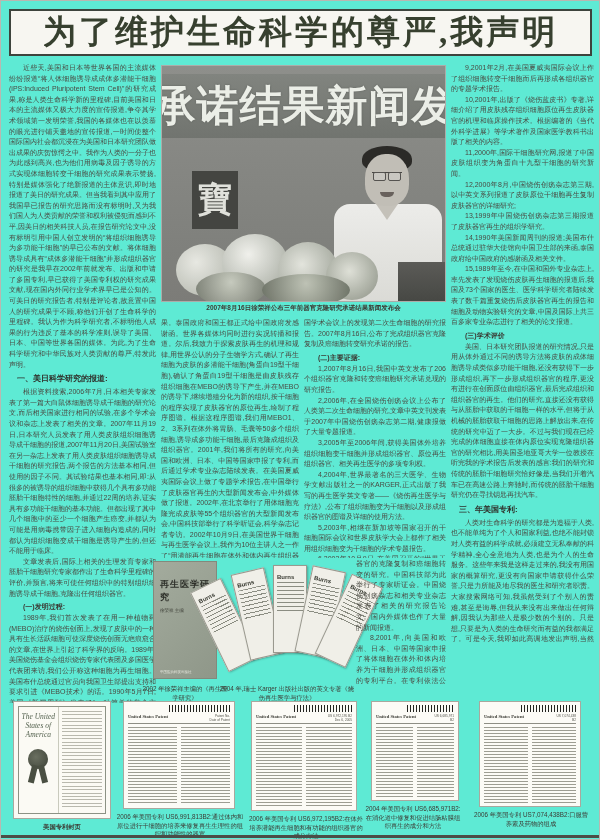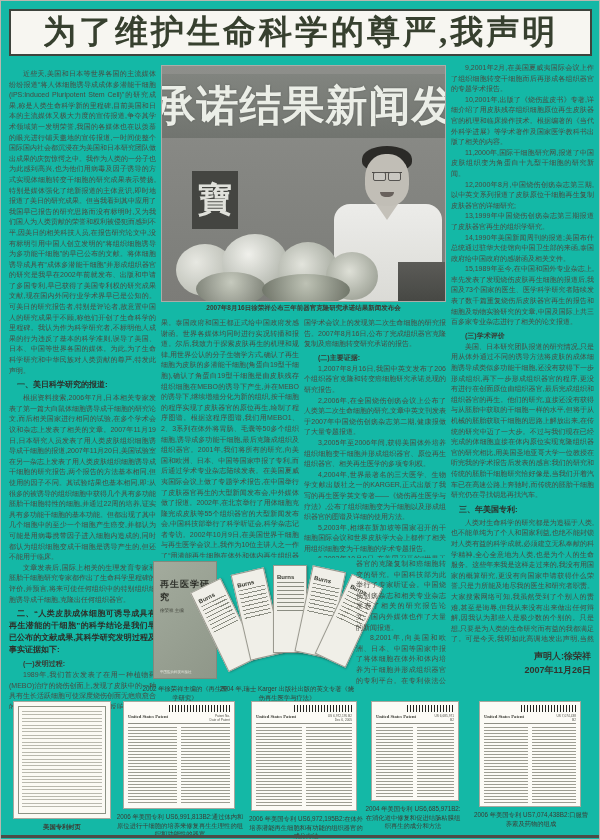--- a/index.html
+++ b/index.html
@@ -1,39 +1,39 @@
 <!DOCTYPE html>
 <html><head>
 <meta charset="utf-8">
 <style>
   * { margin:0; padding:0; box-sizing:border-box; }
   html,body { background:#d8d6d0; }
   .page {
     position:relative; width:600px; height:840px; margin:0 auto;
-    background:#14b8a6; overflow:hidden; border:1px solid #b9b7b0;
+    background:#5eead4; overflow:hidden; border:1px solid #b9b7b0;
     font-family:"Liberation Sans", sans-serif; color:#45453e;
   }
   .headline-box {
     position:absolute; left:8px; top:8px; width:583px; height:47px;
     border:2px solid #3e443d; background:#f7f6f1;
     display:flex; align-items:center; justify-content:center;
   }
   .headline {
     font-family:"Liberation Serif", serif; font-weight:bold;
     font-size:33px; letter-spacing:3px; color:#37402f; white-space:nowrap;
   }
   .col { position:absolute; overflow:hidden; text-align:justify; }
   .col p { font-size:7px; line-height:10.6px; text-indent:2em; color:#4a4a42; }
   .col p.noindent { text-indent:0; }
   .col .h-sec {
     font-size:8px; font-weight:bold; color:#2e2e28; text-indent:1em;
     line-height:12px; margin:3px 0 2px 0;
   }
   .col .h-sub { font-size:7px; font-weight:bold; text-indent:2em; line-height:11px; margin:2px 0 1px 0; color:#3a3a33;}
-  .left-col  { left:8px;  top:68px;  width:147px; height:640px; }
+  .left-col  { left:8px;  top:62px;  width:147px; height:640px; }
   .mid-left  { left:160px; top:317px; width:138px; height:240px; }
   .mid-right { left:303px; top:317px; width:142px; height:240px; }
   .wrap-col  { left:355px; top:558px; width:90px;  height:128px; }
   .right-col { left:450px; top:62px;  width:143px; height:580px; }
 
   
   .photo {
     position:absolute; left:160px; top:64px; width:285px; height:237px;
     background:linear-gradient(#8e9087 0%, #85877d 45%, #7b7d73 100%);
     overflow:hidden; filter:grayscale(0.55) contrast(0.98);
@@ -149,21 +149,20 @@
 
   <div class="headline-box">
     <div class="headline">为了维护生命科学的尊严,我声明</div>
   </div>
 
   <div class="col left-col">
     <p>近些天,美国和日本等世界各国的主流媒体纷纷报道“将人体细胞诱导成成体多潜能干细胞(iPS:Induced Pluripotent Stem Cell)”的研究成果,称是人类生命科学新的里程碑,目前美国和日本的主流媒体又极大力度的宣传报道,争夺其学术领域第一发明荣誉,我国的各媒体也在以羡慕的眼光进行铺天盖地的宣传报道,一时间使整个国际国内社会都沉浸在为美国和日本研究团队做出成果的庆贺惊愕之中。我作为人类的一分子也为此感到高兴,也为他们用病毒及因子诱导的方式实现体细胞转变干细胞的研究成果表示赞扬,特别是媒体强化了绝新报道的主体意识,即时地报道了美日的研究成果。但当我看到其中应用了我国早已报告的研究思路而没有标明时,又为我们国人为人类贡献的荣誉和权利被侵犯而感到不平,因美日的相关科技人员,在报告研究论文中,没有标明引用中国人创立发明的“将组织细胞诱导为多功能干细胞”的早已公布的文献。将体细胞诱导成具有“成体多潜能干细胞”并形成组织器官的研究是我早在2002年前就发布、出版和申请了多国专利,早已获得了美国专利权的研究成果文献,现在国内外同行业学术界早已是公知的。可美日的研究报告者,特别是评论者,故意置中国人的研究成果于不顾,称他们开创了生命科学的里程碑。我认为作为科学研究者,不标明他人成果的行为违反了基本的科学准则,误导了美国、日本、中国等世界各国的媒体。为此,为了生命科学研究和中华民族对人类贡献的尊严,特发此声明。</p>
     <div class="h-sec">一、美日科学研究的报道:</div>
     <p>根据资料搜索,2006年7月,日本相关专家发表了第一篇大白鼠体细胞诱导成干细胞的研究论文,而后相关国家进行相同的试验,在多个学术会议和杂志上发表了相关的文章。2007年11月19日,日本研究人员发表了用人类皮肤组织细胞诱导成干细胞的报道,2007年11月20日,美国试验室在另一杂志上发表了用人类皮肤组织细胞诱导成干细胞的研究报告,两个报告的方法基本相同,但使用的因子不同。其试验结果也基本相同,即:从很多的被诱导的组织细胞中获得几个具有多功能胚胎干细胞特性的细胞,并通过22周的培养,证实具有多功能干细胞的基本功能。但都出现了其中几个细胞中的至少一个细胞产生癌变,并都认为可能是用病毒携带因子进入细胞内造成的,同时都认为组织细胞变成干细胞是诱导产生的,但还不能用于临床。</p>
     <p>文章发表后,国际上相关的生理发育专家和胚胎干细胞研究专家都作出了生命科学里程碑的评价,并预言,将来可使任何组织中的特别组织细胞诱导成干细胞,克隆出任何组织器官。</p>
-    <div class="h-sec">二、“人类皮肤成体细胞可诱导成具有再生潜能的干细胞”的科学结论是我们早已公布的文献成果,其科学研究发明过程及事实证据如下:</div>
     <div class="h-sub">(一)发明过程:</div>
     <p>1989年,我们首次发表了在用一种植物药(MEBO)治疗的烧伤创面上,发现了皮肤中的一种具有生长活跃细胞可使深度烧伤创面无疤痕愈合的文章,在世界上引起了科学界的反响。1989年,美国烧伤基金会组织烧伤专家代表团及多国医学代表团来访,我们公开称这种细胞为再生细胞。美国布什总统通过官员向我国卫生部提出支持和要求引进《MEBO技术》的话。1990年5月7日,美国《新闻周刊》发表了“一种简单的救命方法”副题为:中国的烧伤治疗能改变世界的烧伤治疗思路吗?。1990年10月,泰国政府根据美国新闻周刊的报道,向中国政府发出照会,邀请我帮助救治被火烧伤的病人,在</p>
   </div>
 
   <div class="photo">
     <div class="banner">
       <span>究承诺结果新闻发布</span>
     </div>
     <div class="mebo-sign">
       <span>寶</span>
@@ -244,27 +243,27 @@
     <p>12,2000年8月,中国烧伤创疡杂志第三期,以中英文系列报道了皮肤原位干细胞再生复制皮肤器官的详细研究;</p>
     <p>13,1999年中国烧伤创疡杂志第三期报道了皮肤器官再生的组织学研究。</p>
     <p>14,1990年美国新闻周刊的报道;美国布什总统通过驻华大使馆向中国卫生部的来函,泰国政府给中国政府的感谢函及相关文件。</p>
     <p>15,1989年至今,在中国和国外专业杂志上,率先发表了发现烧伤皮肤再生细胞的报道后,我国及73个国家的医生、医学科学研究者陆续发表了数千篇重复烧伤后皮肤器官再生的报告和细胞及动物实验研究的文章,中国及国际上共三百多家专业杂志进行了相关的论文报道。</p>
     <div class="h-sub">(三)学术评价</div>
     <p>美国、日本研究团队报道的研究情况,只是用从体外通过不同的诱导方法将皮肤的成体细胞诱导成类似多功能干细胞,还没有获得下一步形成组织,再下一步形成组织器官的程序,更没有进行在创面原位由组织器官,最后完成组织和组织器官的再生。他们的研究,直接还没有获得与从胚胎中获取的干细胞一样的水平,但将于从机械的胚胎获取干细胞的思路上解放出来,在传统的研究中迈了一大步。不过与我们现在已经完成的体细胞直接在体内原位实现克隆组织器官的研究相比,用美国圣地亚哥大学一位教授在听完我的学术报告后发表的感言:我们的研究和传统的胚胎干细胞研究恰好像是,当我们开着汽车已在高速公路上奔驰时,而传统的胚胎干细胞研究仍在寻找钥匙再找汽车。</p>
     <div class="h-sec">三、年美国专利:</div>
     <p>人类对生命科学的研究都是为造福于人类,也不能单纯为了个人和国家利益,也绝不能封锁对人类有益的科学成就,必须建立无私奉献的科学精神,全心全意地为人类,也是为个人的生命服务。这些年来我是这样走过来的,我没有用国家的概算研究,更没有向国家申请获得什么荣誉,只是力所能及地尽我的医生和研究者职责。大家搜索网络可知,我虽然受到了个别人的责难,甚至是诲辱,但我从来没有出来做出任何辩解,因我认为那些人是极少数的个别的。只是想,只要是为人类的生命研究而有益的我都满足了。可是今天,我即如此高调地发出声明,当然不是为了个人的荣誉和利益,而是想通过对美日个别研究人员的失调提出质疑,唤起国人和世界的生命科学研究人员,摒弃任何学术的斗争和纷争,扎实地研究,力所能及地推动生命科学的发展,让人类减少疾病磨难,早日脱离疾病,保持生命属性的健康长寿,从人体生命学的角度提高生命质量。在此也强调,我在这里高调捍卫中华民族尊严,也不是对某些民族的敌视,而是强调科学上的实事求是精神,希望各民族各国家团结对生命科学的研究发展变革,实现科学研究成果的共享,研究者可公开地使用他人的任何成果,但不能不标注他人的科学思路和概念。同时呼吁国人,坚信我们国人的科学智慧不比别国的人差,与别的民族一样都有着非常棒的生命科学研究能力和贡献能力。我们应该和美国、日本一样,全力争夺生命科学新领域的第一。</p>
   </div>
 
-  <div class="signature">
-    <div>声明人:徐荣祥</div>
-    <div>2007年11月26日</div>
-  </div>
 
   <div class="cert">
     <div class="cert-inner">
+      <div class="cert-left">
+        <div class="script">The United States of America</div>
+        <div class="rosette"></div>
+      </div>
       <div class="cert-right">
           <div class="tiny-lines"></div>
         </div>
     </div>
   </div>
   <div class="caption" style="left:12px;top:822px;width:98px;font-weight:bold;">美国专利封页</div>
 
   <div class="patent" style="left:122px;top:700px;width:112px;height:108px;">
     <div class="barcode"></div>
     <div class="pat-head">

